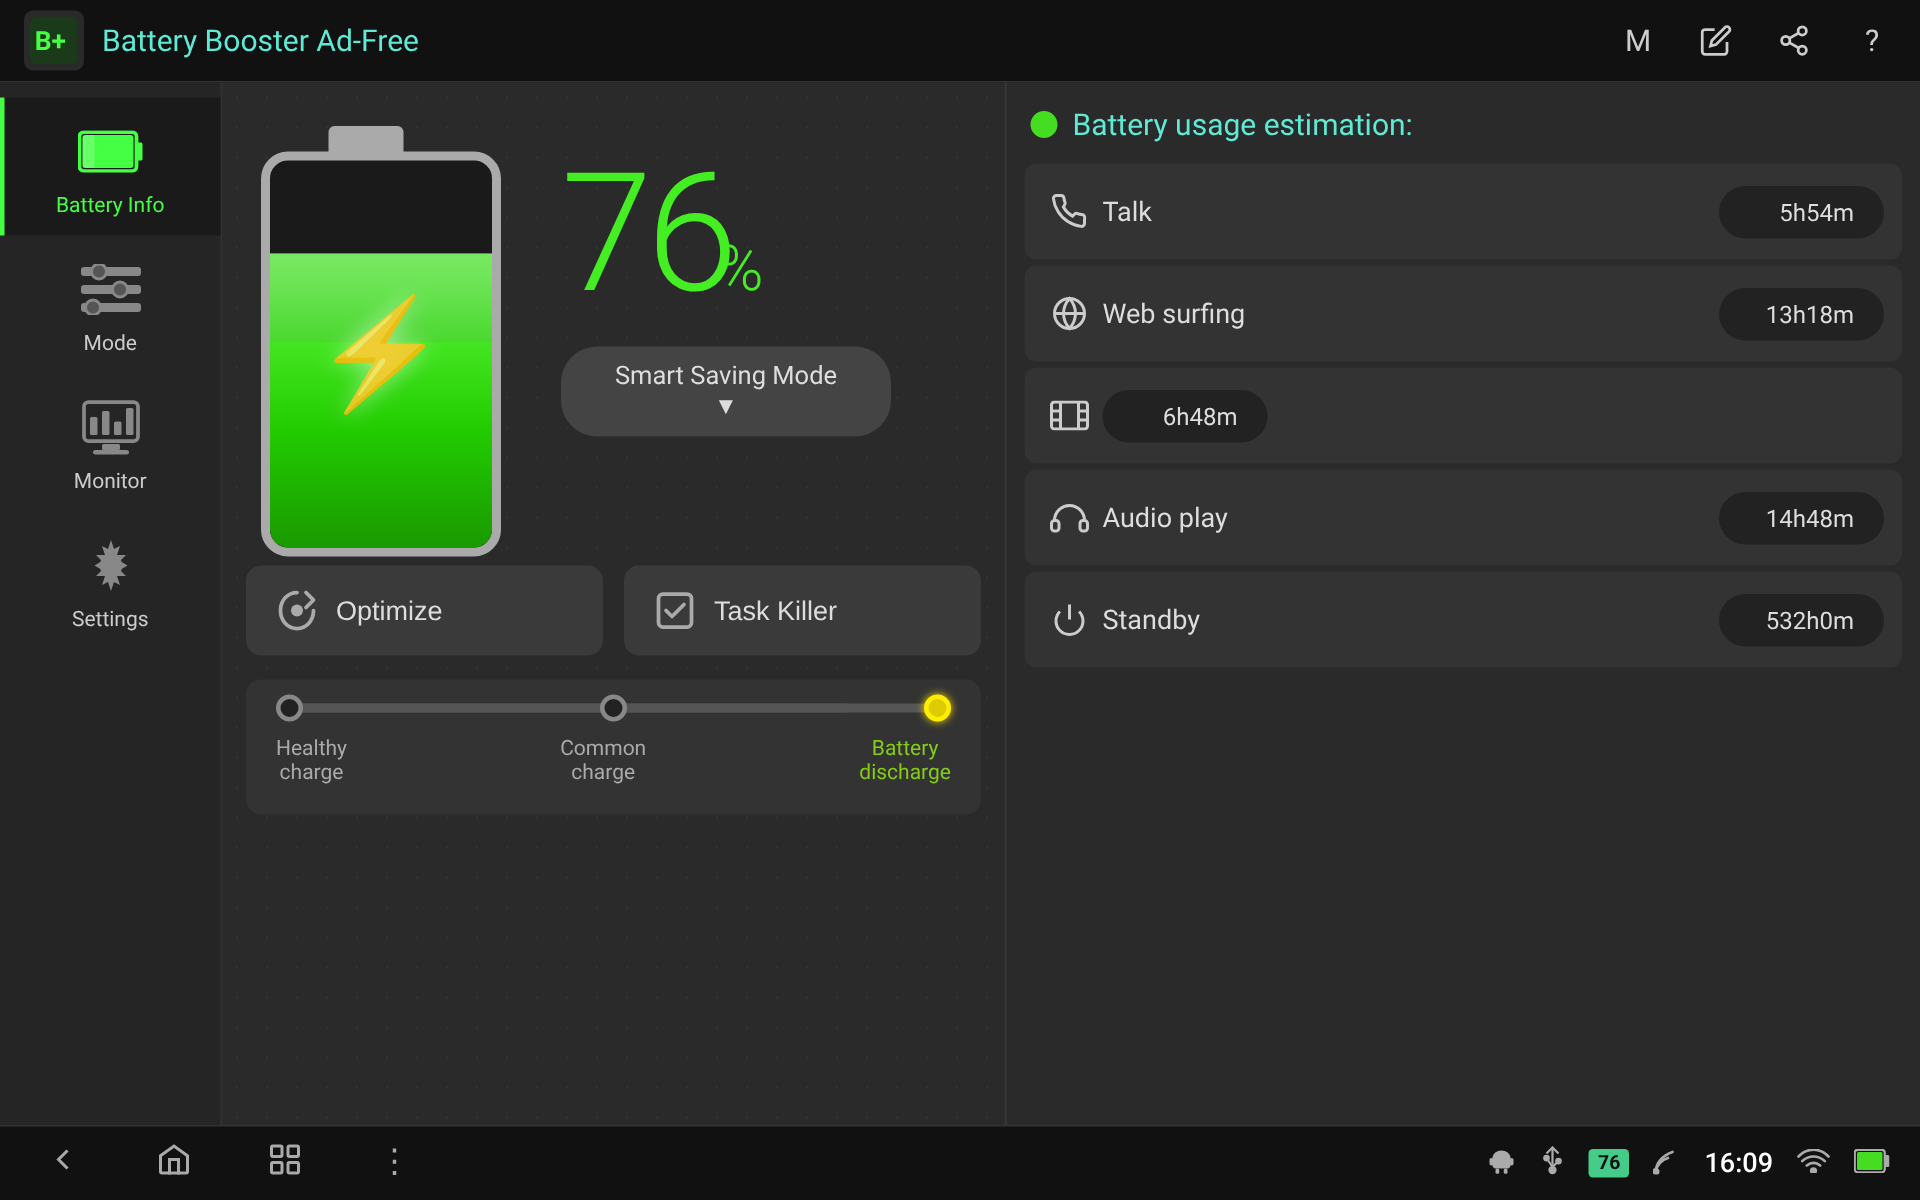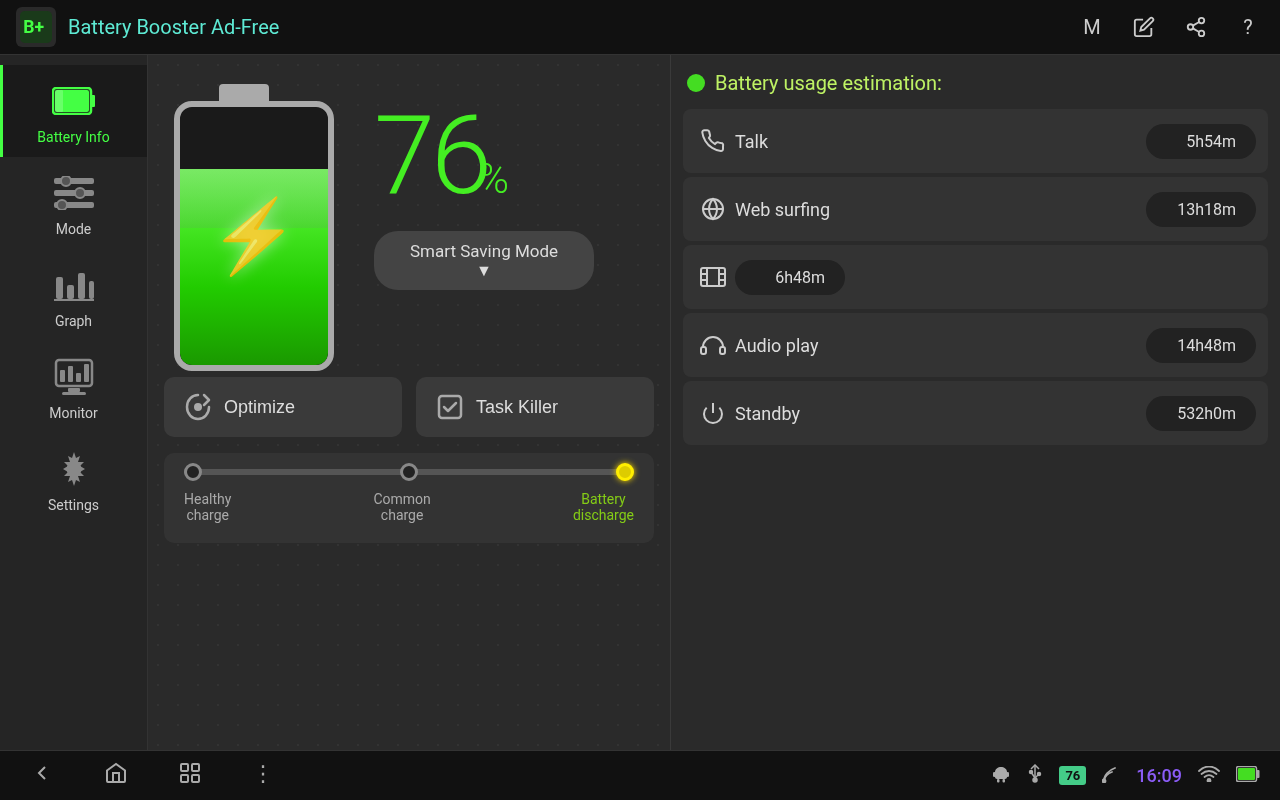--- a/index.html
+++ b/index.html
@@ -330,21 +330,21 @@
     }
     .green-dot {
       width: 18px;
       height: 18px;
       background: #44dd22;
       border-radius: 50%;
       flex-shrink: 0;
     }
     .usage-title {
       font-size: 20px;
-      color: #bef264;
+      color: #5eead4;
       font-weight: 400;
     }
     .usage-list {
       display: flex;
       flex-direction: column;
       gap: 4px;
     }
     .usage-item {
       display: flex;
       align-items: center;
@@ -404,21 +404,21 @@
       display: flex;
       align-items: center;
       gap: 16px;
     }
     .status-icon {
       color: #ccc;
       font-size: 16px;
     }
     .status-time {
       font-size: 18px;
-      color: #8b5cf6;
+      color: #ffffff;
       font-weight: 500;
     }
     .battery-status {
       background: #4c8;
       border-radius: 3px;
       padding: 2px 6px;
       font-size: 13px;
       color: #111;
       font-weight: bold;
     }
@@ -483,32 +483,20 @@
           <rect x="0" y="14" width="40" height="6" rx="2" fill="#888"></rect>
           <rect x="0" y="26" width="40" height="6" rx="2" fill="#888"></rect>
           <circle cx="12" cy="5" r="5" fill="#555" stroke="#888" stroke-width="2"></circle>
           <circle cx="26" cy="17" r="5" fill="#555" stroke="#888" stroke-width="2"></circle>
           <circle cx="8" cy="29" r="5" fill="#555" stroke="#888" stroke-width="2"></circle>
         </svg>
       </div>
       <span class="sidebar-label">Mode</span>
     </div>
 
-    <div class="sidebar-item">
-      <div class="sidebar-icon">
-        <svg width="40" height="36" viewBox="0 0 40 36">
-          <rect x="0" y="32" width="40" height="2" fill="#888"></rect>
-          <rect x="2" y="10" width="7" height="22" rx="2" fill="#888"></rect>
-          <rect x="13" y="18" width="7" height="14" rx="2" fill="#888"></rect>
-          <rect x="24" y="6" width="7" height="26" rx="2" fill="#888"></rect>
-          <rect x="35" y="14" width="5" height="18" rx="2" fill="#888"></rect>
-        </svg>
-      </div>
-      <span class="sidebar-label">Graph</span>
-    </div>
 
     <div class="sidebar-item">
       <div class="sidebar-icon">
         <svg width="40" height="38" viewBox="0 0 40 38">
           <rect x="2" y="2" width="36" height="26" rx="3" stroke="#888" stroke-width="2.5" fill="none"></rect>
           <rect x="6" y="12" width="5" height="12" rx="1" fill="#888"></rect>
           <rect x="14" y="8" width="5" height="16" rx="1" fill="#888"></rect>
           <rect x="22" y="15" width="5" height="9" rx="1" fill="#888"></rect>
           <rect x="30" y="6" width="5" height="18" rx="1" fill="#888"></rect>
           <rect x="14" y="30" width="12" height="4" rx="1" fill="#888"></rect>

